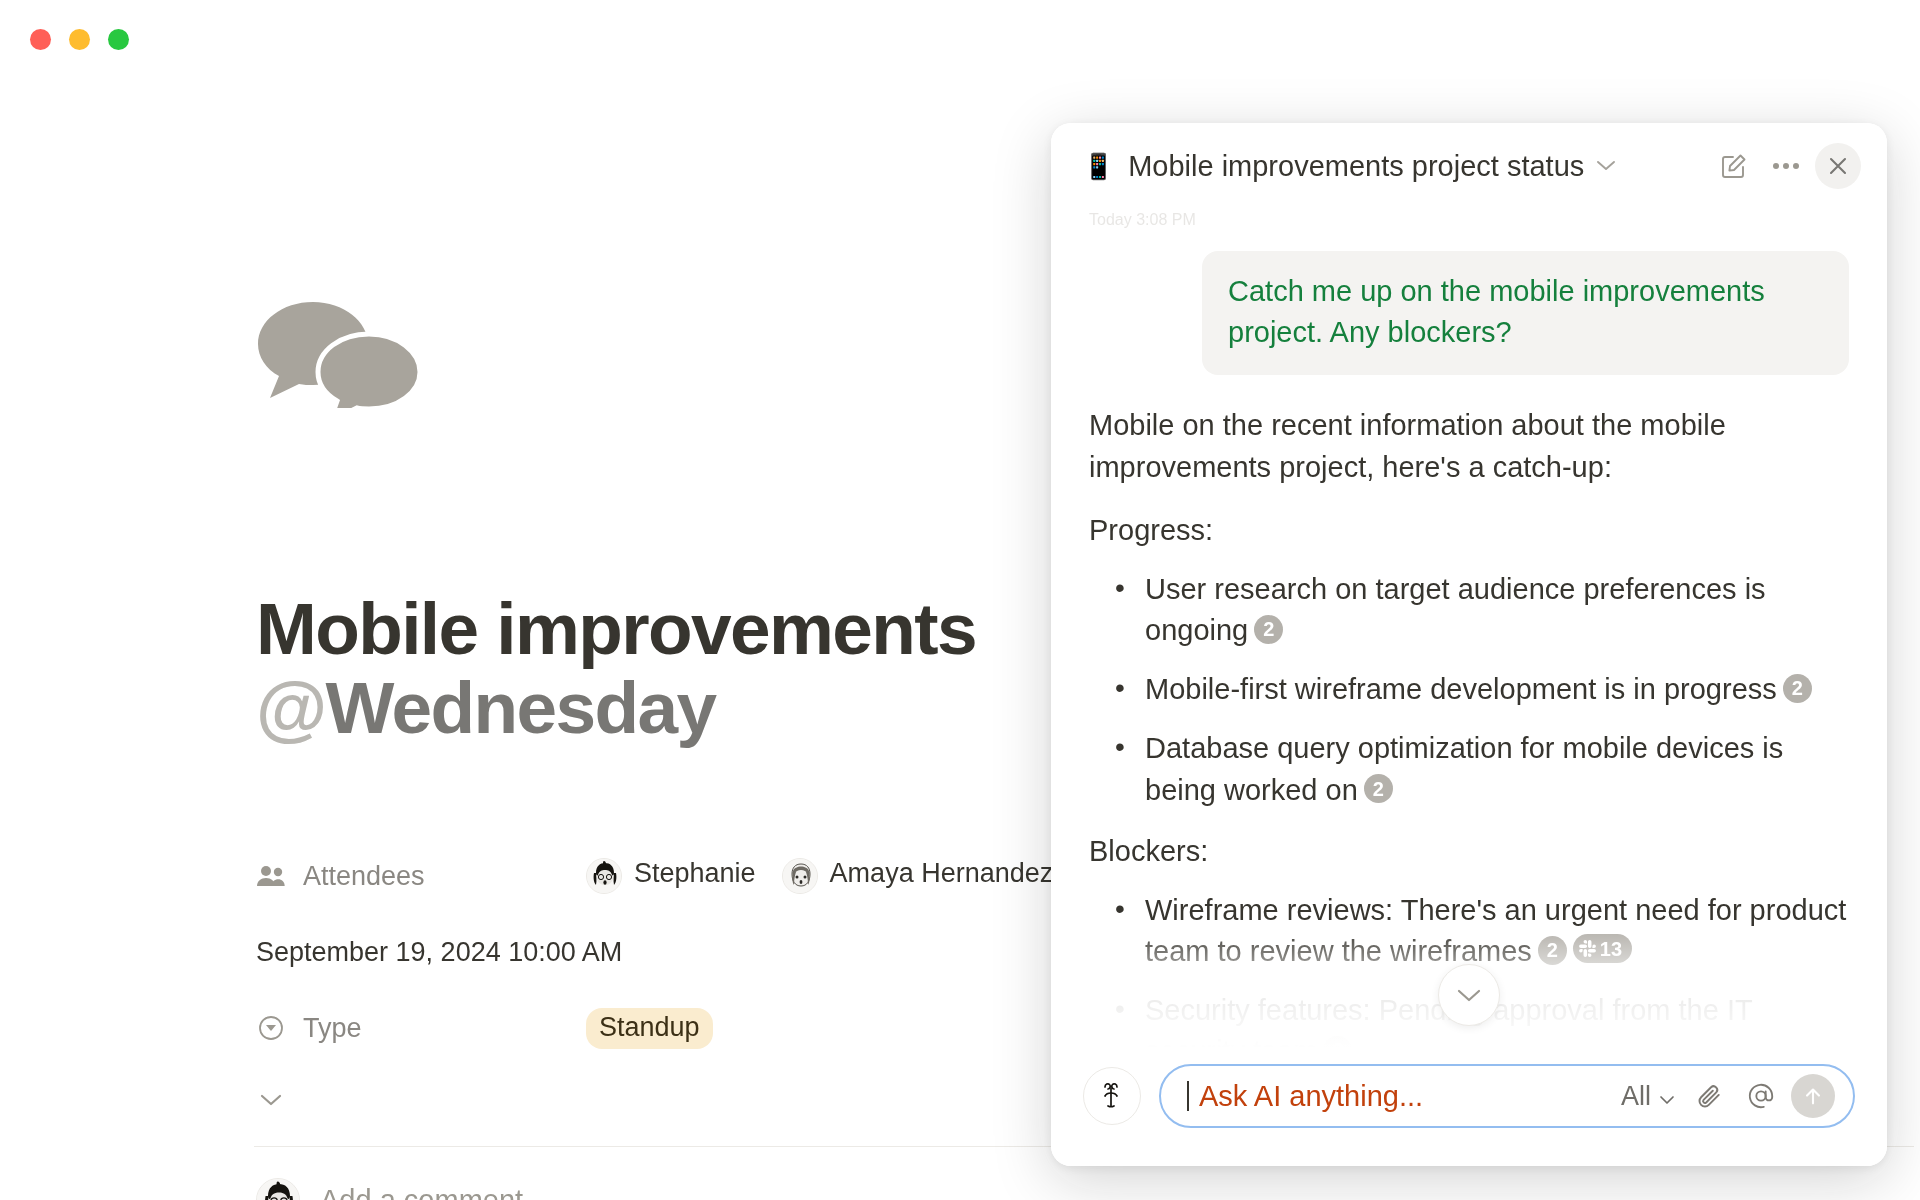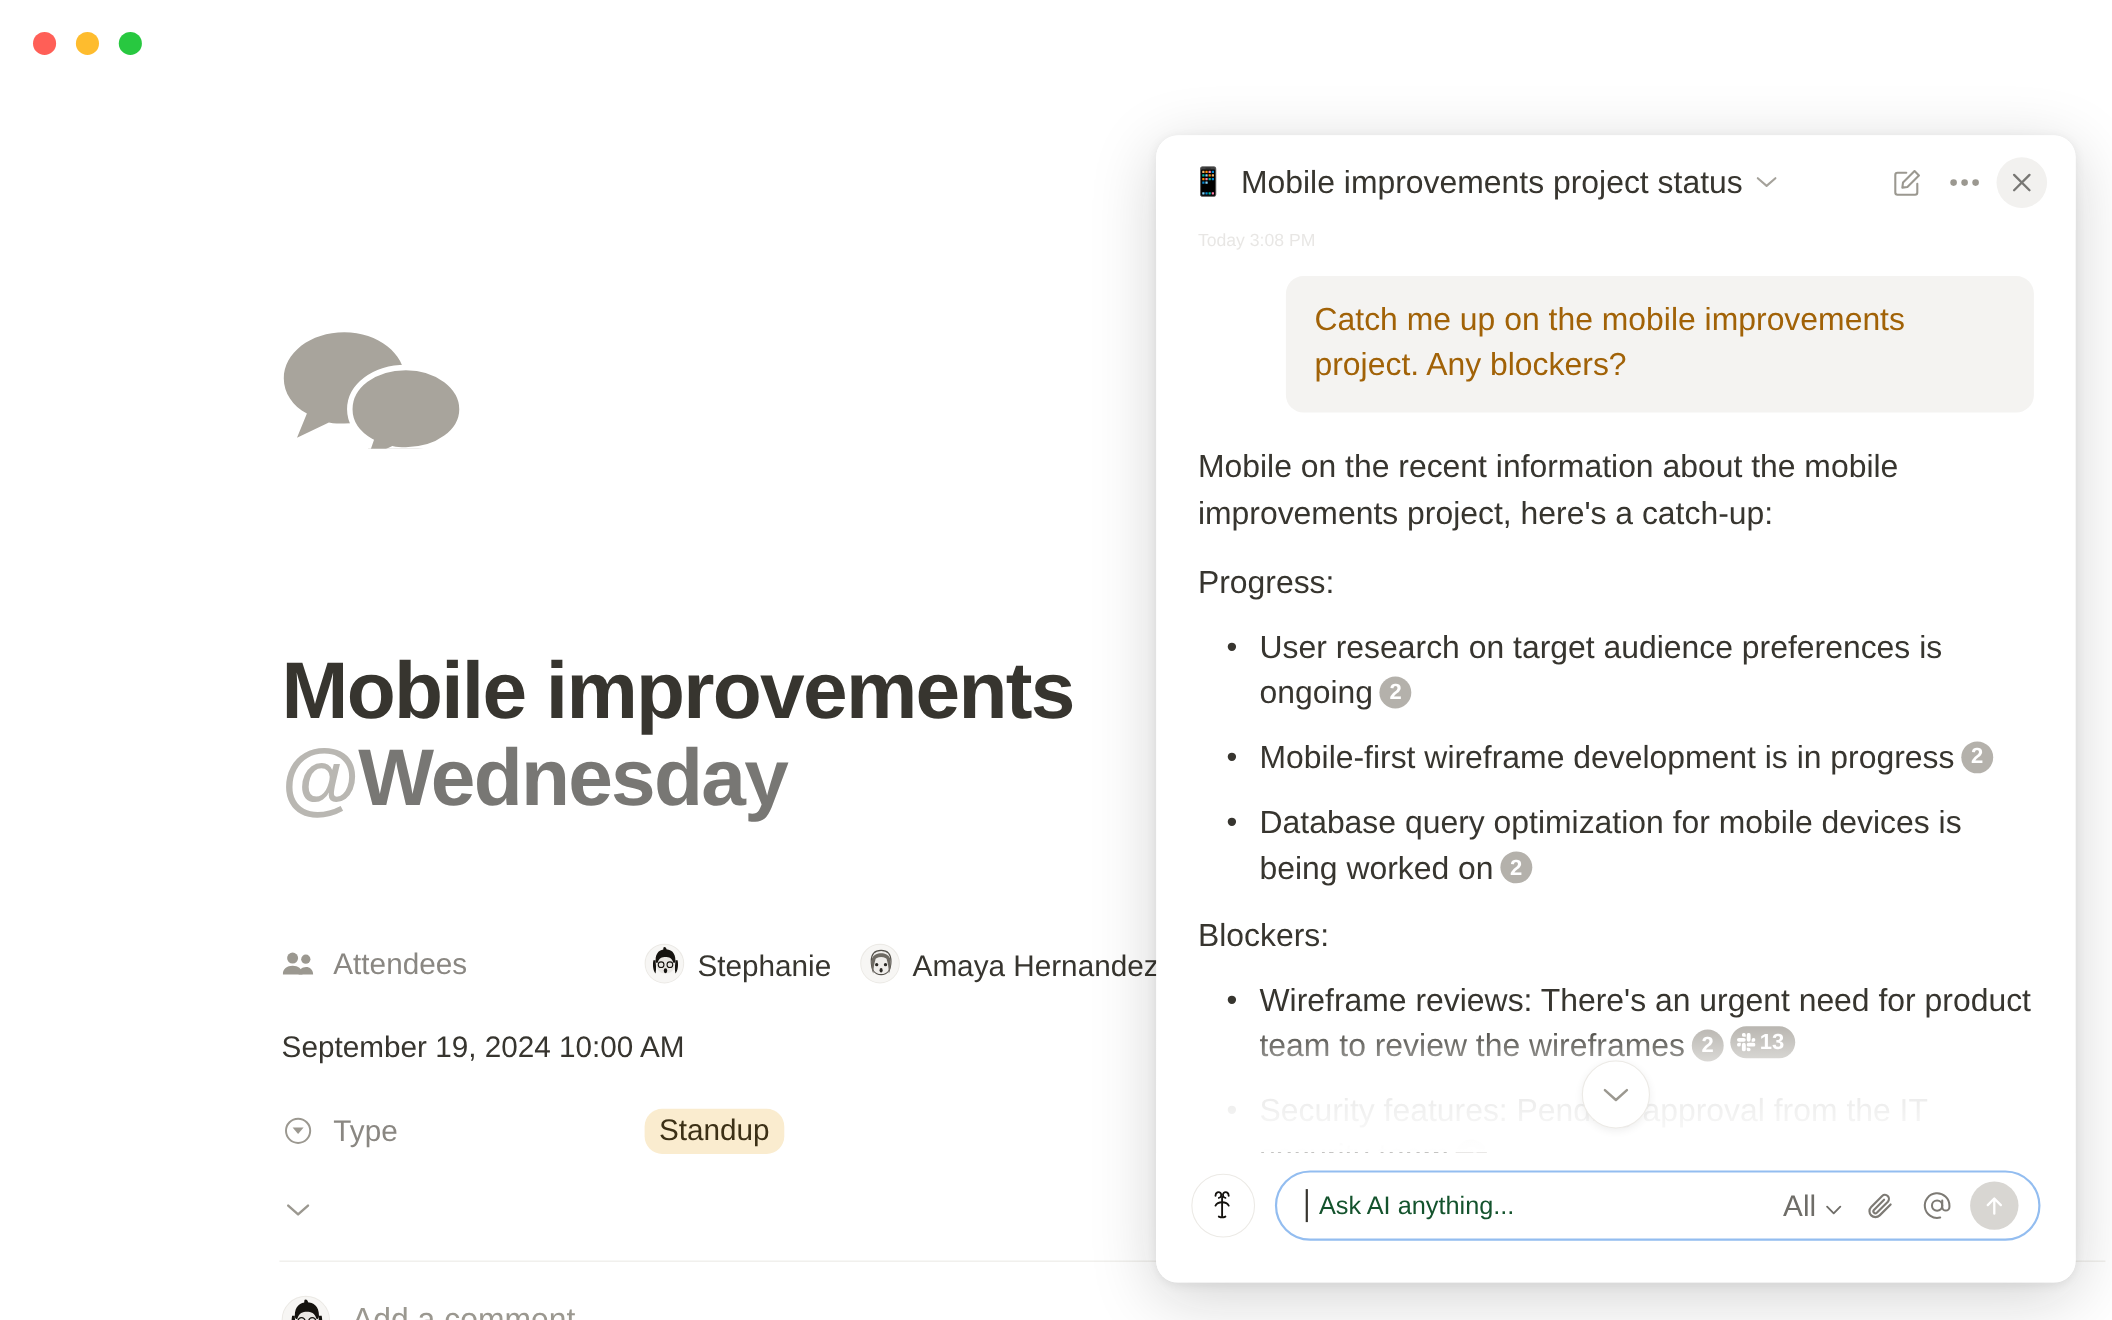--- a/index.html
+++ b/index.html
@@ -84,21 +84,21 @@
     flex-shrink: 0;
   }
   .prop-value {
     display: flex; align-items: center;
     color: #37352F;
     font-size: 27px;
     white-space: nowrap;
   }
 
   .attendee {
-    display: inline-flex; align-items: flex-end;
+    display: inline-flex; align-items: flex-start;
     margin-right: 26px;
   }
   .avatar {
     width: 36px; height: 36px;
     border-radius: 50%;
     background: #f6f5f3;
     border: 1px solid #eceae6;
     margin-right: 12px;
     flex-shrink: 0;
     overflow: hidden;
@@ -202,27 +202,27 @@
   .timestamp {
     font-size: 16px;
     color: #c9c6c1;
     opacity: 0.42;
     margin-top: 2px;
     filter: blur(0.6px);
   }
 
   .user-msg {
     margin-top: 22px;
-    margin-left: 80px;
+    margin-left: 113px;
     background: #f4f3f1;
     border-radius: 16px;
     padding: 20px 26px 22px;
     font-size: 29px;
     line-height: 1.42;
-    color: #a16207;
+    color: #15803d;
   }
 
   .ai-msg {
     margin-top: 30px;
     font-size: 29px;
     line-height: 1.42;
     color: #37352F;
   }
   .ai-para { margin-bottom: 22px; }
   .ai-heading { margin-bottom: 18px; }
@@ -305,22 +305,22 @@
     padding: 0 18px 0 26px;
     gap: 8px;
   }
   .caret {
     width: 2px; height: 30px;
     background: #37352F;
     flex-shrink: 0;
   }
   .input-placeholder {
     flex: 1;
-    color: #14532d;
-    font-size: 23px;
+    color: #c2410c;
+    font-size: 29px;
     margin-left: 2px;
     white-space: nowrap; overflow: hidden;
   }
   .scope {
     display: flex; align-items: center;
     color: #6f6d68;
     font-size: 27px;
     gap: 8px;
     flex-shrink: 0;
     margin-right: 4px;

